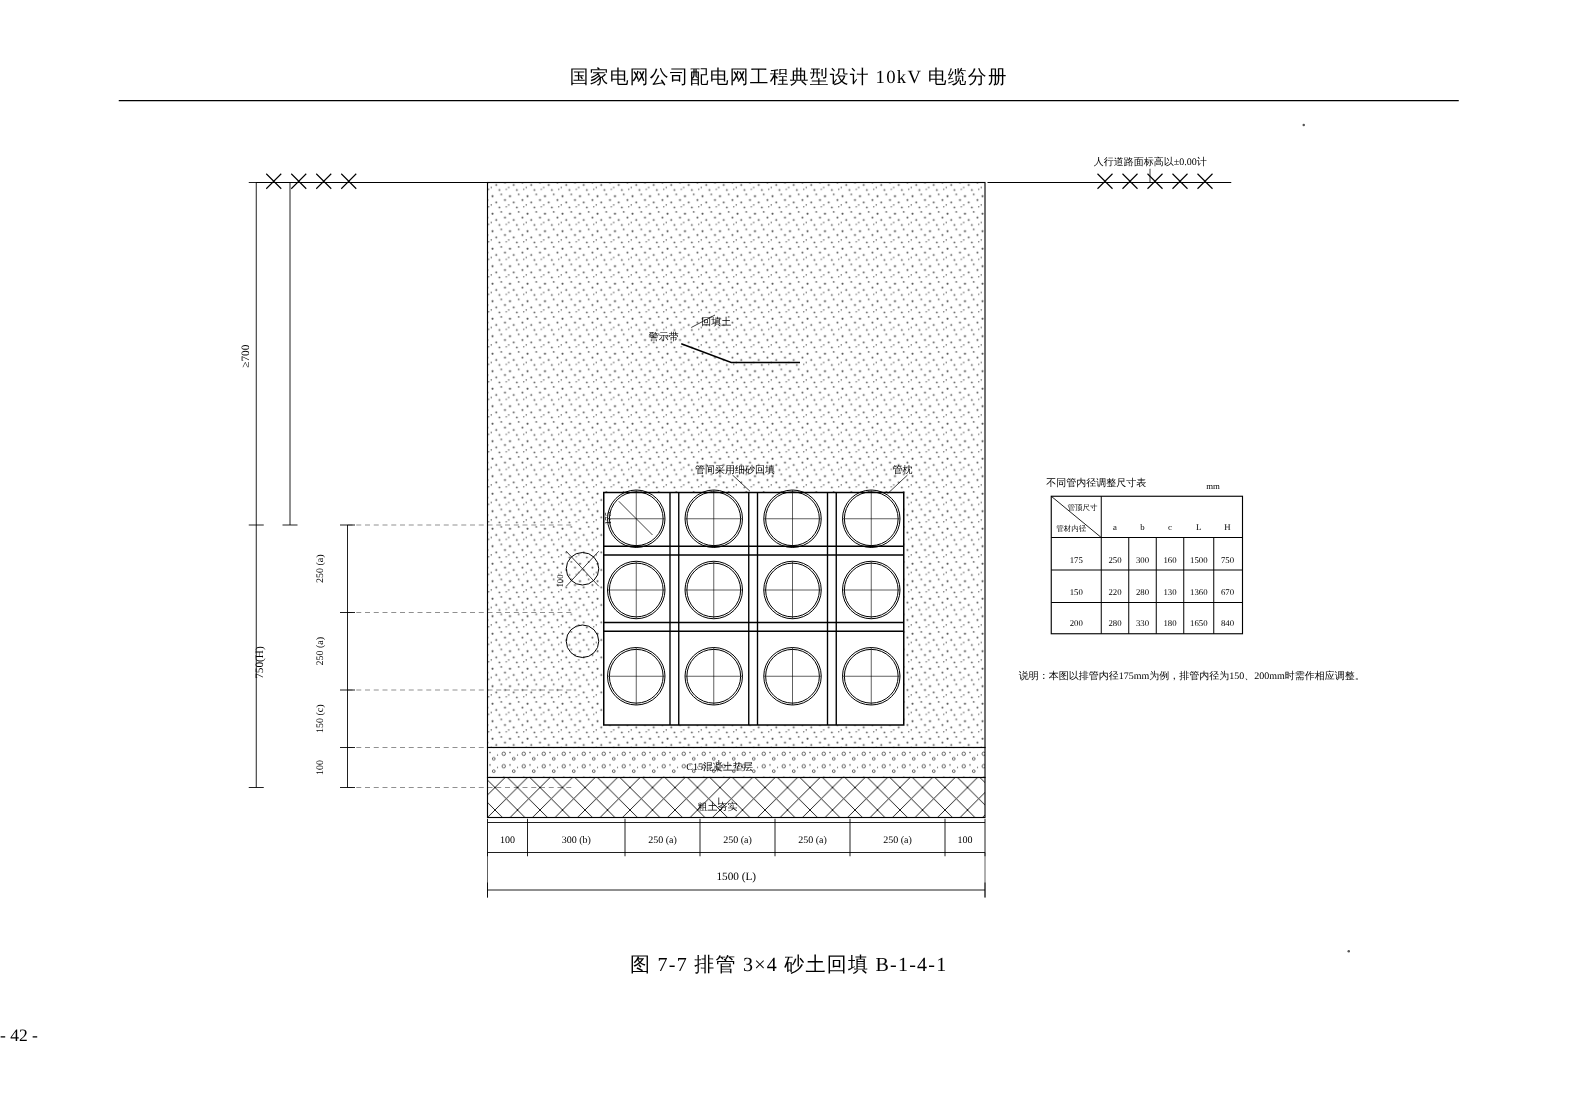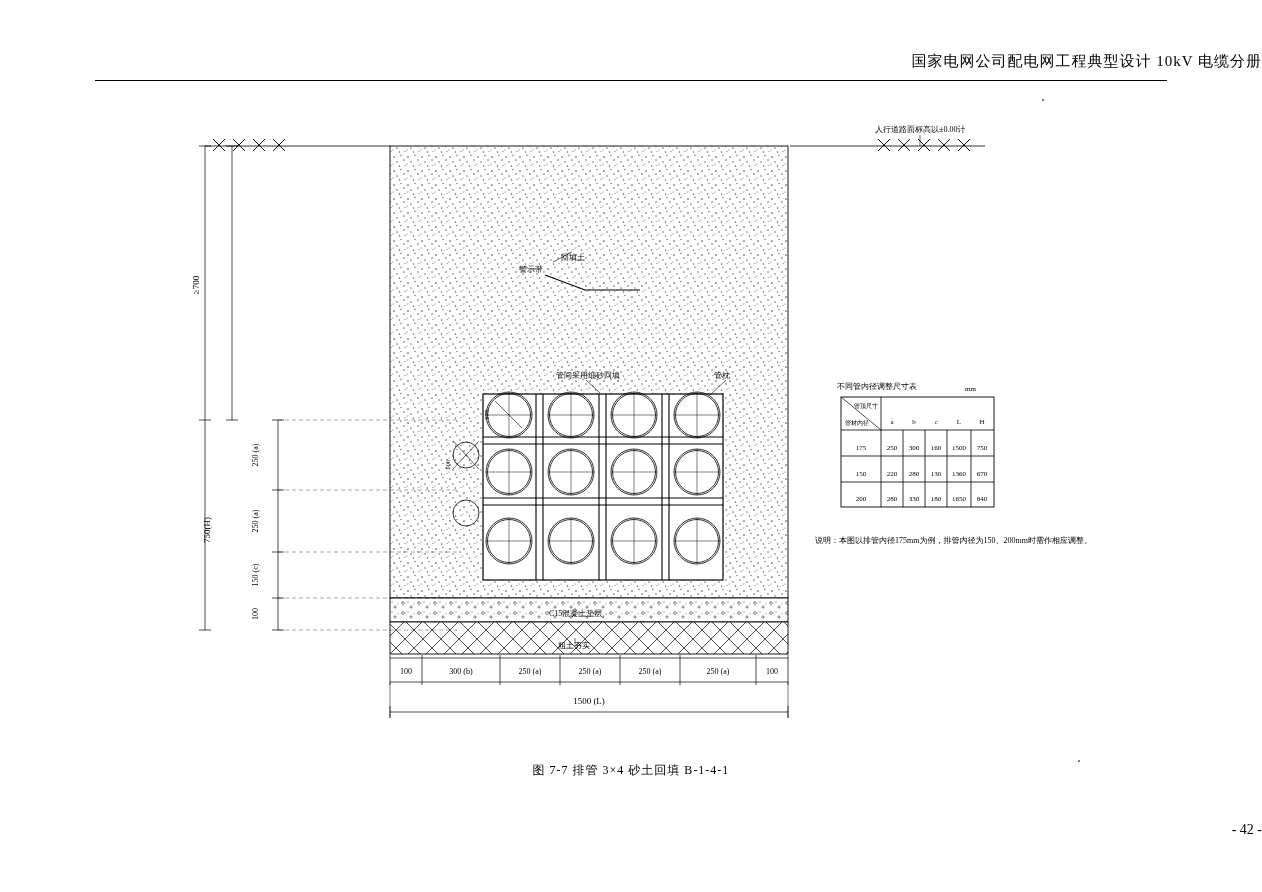--- a/index.html
+++ b/index.html
@@ -9,35 +9,35 @@
     font-family:"Liberation Serif", serif;
     color:#000;
     position:relative;
     overflow:hidden;
   }
   .page{position:absolute;inset:0;}
 
   
   .hdr{
     position:absolute;left:0;top:52px;width:100%;
-    text-align:right;font-size:15px;letter-spacing:1px;
+    text-align:center;font-size:15px;letter-spacing:1px;
   }
   .hdr-rule{
     position:absolute;left:95px;top:80px;width:1072px;height:1px;
     background:#000;
   }
 
   
   .fig-caption{
     position:absolute;left:0;top:762px;width:100%;
-    text-align:center;font-size:12px;letter-spacing:1px;
+    text-align:center;font-size:16px;letter-spacing:1px;
   }
   .page-num{
     position:absolute;left:0;top:822px;width:100%;
-    text-align:right;font-size:14px;
+    text-align:left;font-size:14px;
   }
 
   
   .canvas{position:absolute;left:0;top:0;width:1020px;height:892px;}
   svg{display:block;}
 
   
   .dot{position:absolute;width:2px;height:2px;background:#555;border-radius:50%;}
 </style>
 </head>

